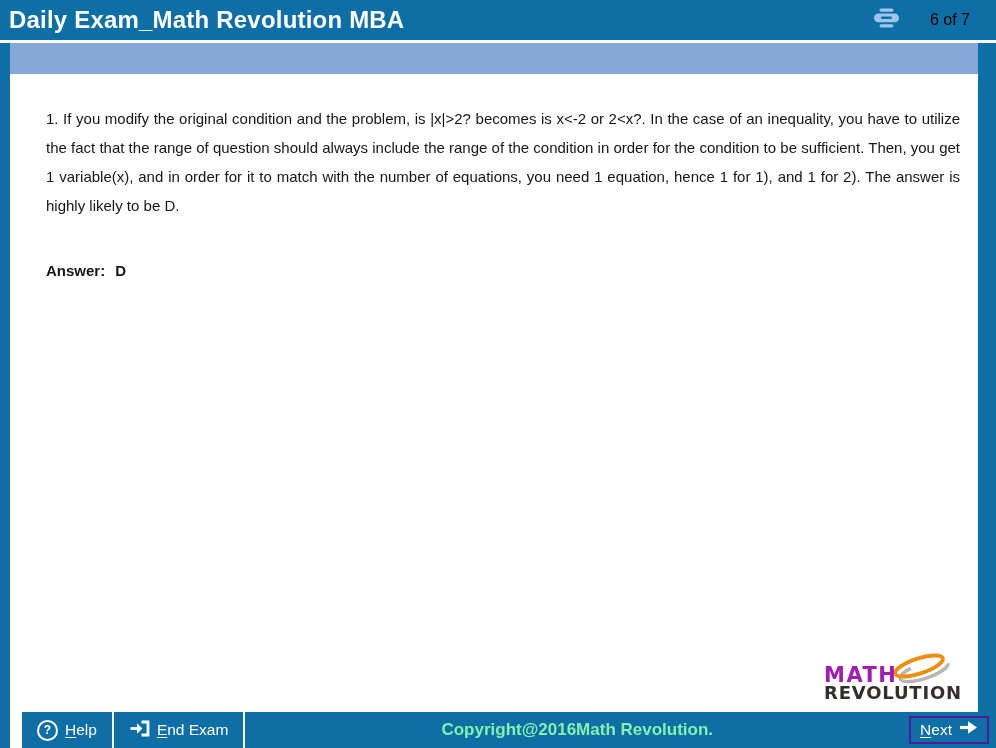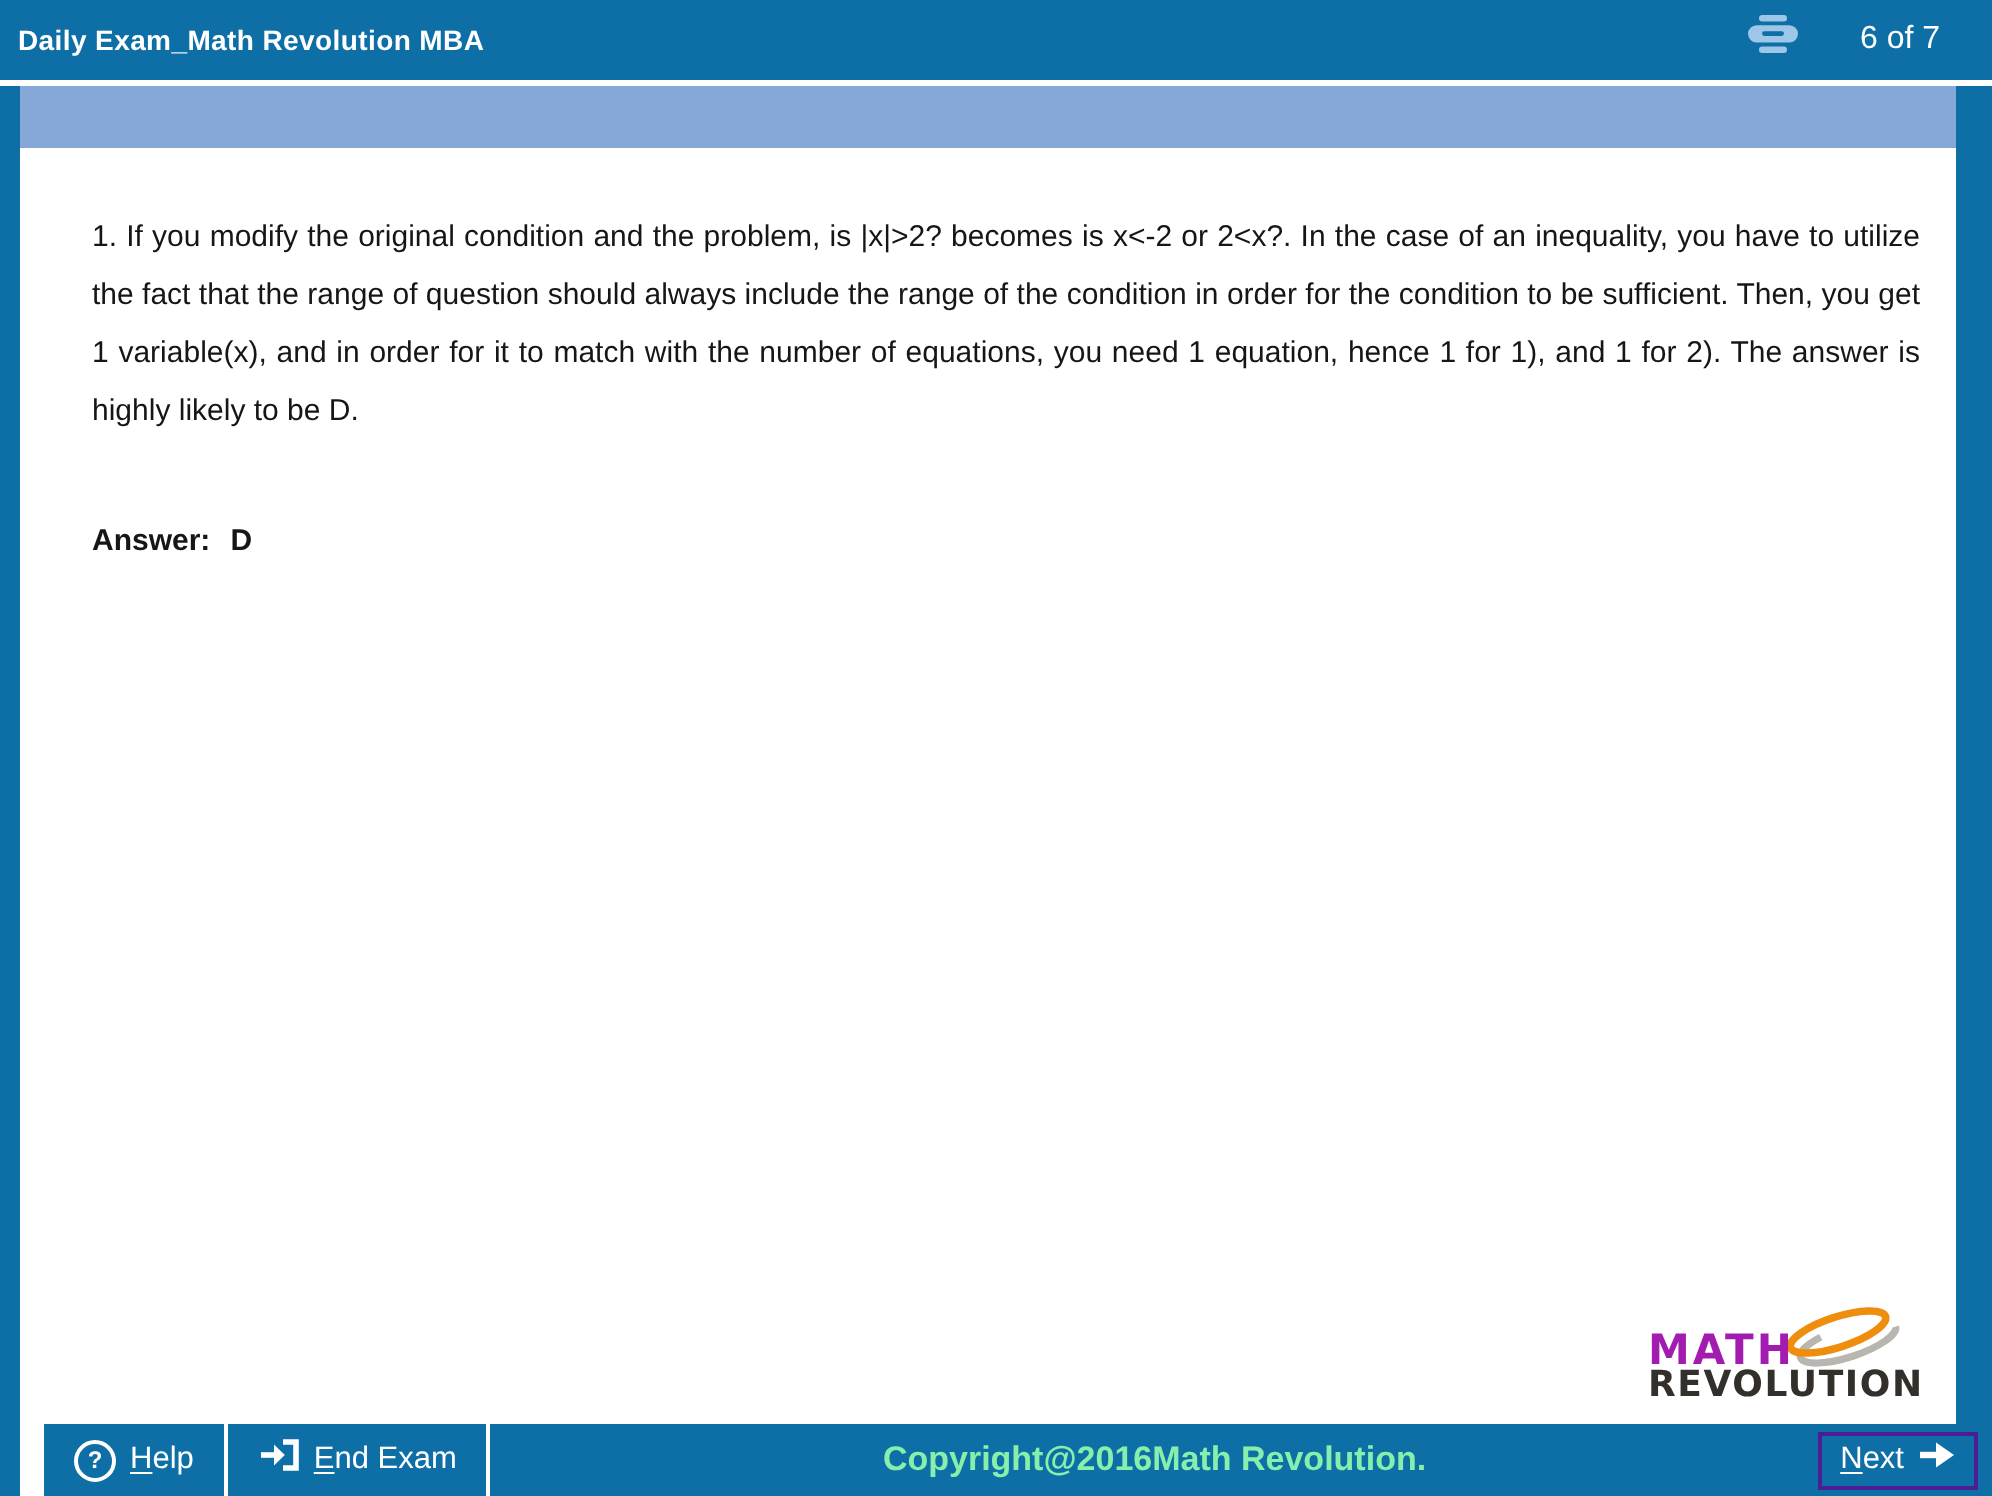--- a/index.html
+++ b/index.html
@@ -7,24 +7,24 @@
   .window {
     position:relative; width:996px; height:748px; overflow:hidden; background:#ffffff;
   }
 
   
   .titlebar {
     position:absolute; top:0; left:0; width:100%; height:40px;
     background:#0d6fa6; display:flex; align-items:center;
     box-sizing:border-box; padding:0 16px 0 9px;
   }
-  .app-title { color:#ffffff; font-weight:bold; font-size:14px; letter-spacing:0.2px; white-space:nowrap; }
+  .app-title { color:#ffffff; font-weight:bold; font-size:24px; letter-spacing:0.2px; white-space:nowrap; }
   .titlebar-right { margin-left:auto; display:flex; align-items:center; gap:30px; padding-right:10px; }
   .printer-btn { display:flex; align-items:center; cursor:pointer; }
-  .page-indicator { color:#ffffff; font-size:16px; white-space:nowrap; }
+  .page-indicator { color:#000000; font-size:16px; white-space:nowrap; }
 
   .title-sep { position:absolute; top:40px; left:0; width:100%; height:3px; background:#ffffff; }
 
   
   .subbar {
     position:absolute; top:43px; left:0; width:100%; height:33px;
     background:#85a8d8; border-bottom:2px solid #ffffff; box-sizing:border-box;
   }
 
   

